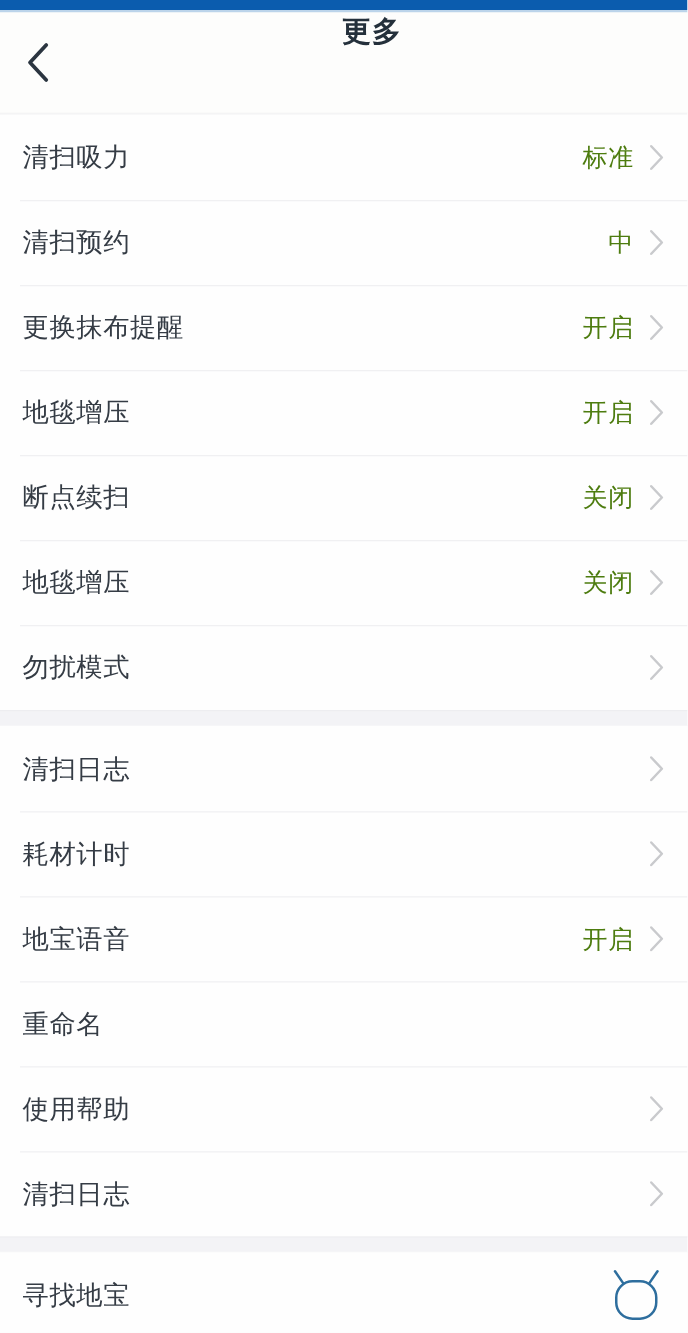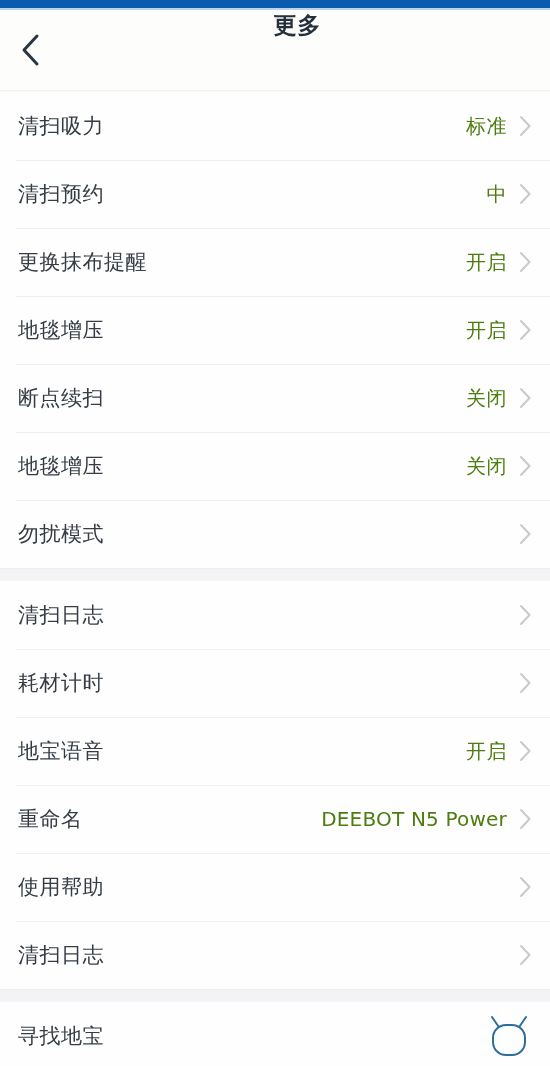--- a/index.html
+++ b/index.html
@@ -224,28 +224,20 @@
             <div class="row-value">开启</div>
             <span style="display: flex; align-items: center;">
               <svg class="chev" viewBox="0 0 13 22" fill="none">
                 <path d="M2 2 L10.5 11 L2 20" stroke="#c9cacd" stroke-width="2" stroke-linecap="round" stroke-linejoin="round"></path>
               </svg>
             </span>
           </div>
         </div>
         <div class="row">
           <div class="row-label">重命名</div>
-          <div class="row-right">
-            <div class="row-value latin">DEEBOT N5 Power</div>
-            <span style="display: flex; align-items: center;">
-              <svg class="chev" viewBox="0 0 13 22" fill="none">
-                <path d="M2 2 L10.5 11 L2 20" stroke="#c9cacd" stroke-width="2" stroke-linecap="round" stroke-linejoin="round"></path>
-              </svg>
-            </span>
-          </div>
         </div>
         <div class="row">
           <div class="row-label">使用帮助</div>
           <div class="row-right">
             <span style="display: flex; align-items: center;">
               <svg class="chev" viewBox="0 0 13 22" fill="none">
                 <path d="M2 2 L10.5 11 L2 20" stroke="#c9cacd" stroke-width="2" stroke-linecap="round" stroke-linejoin="round"></path>
               </svg>
             </span>
           </div>

